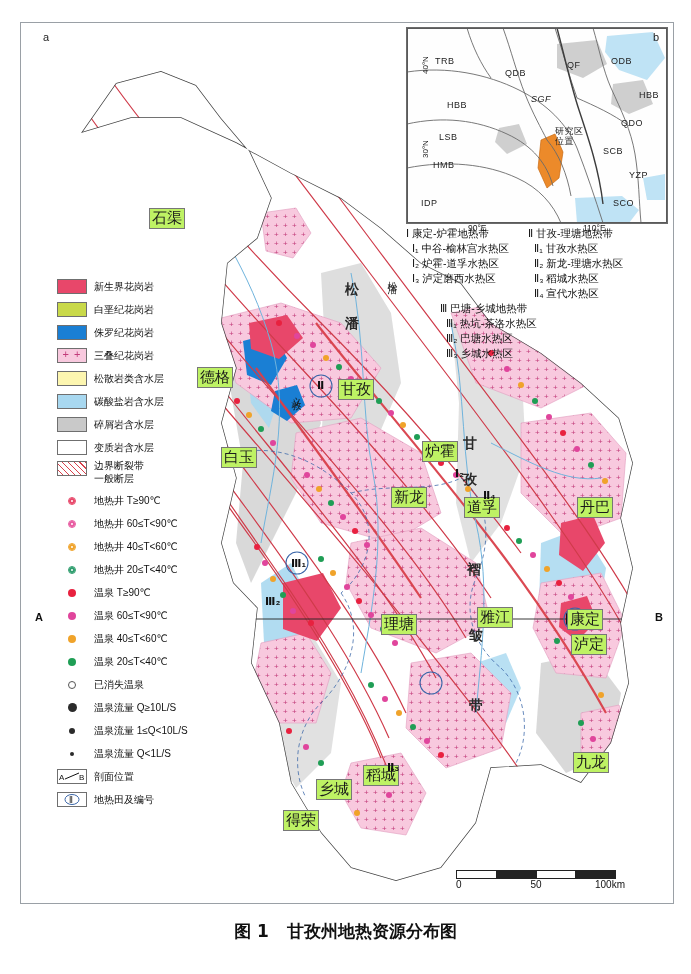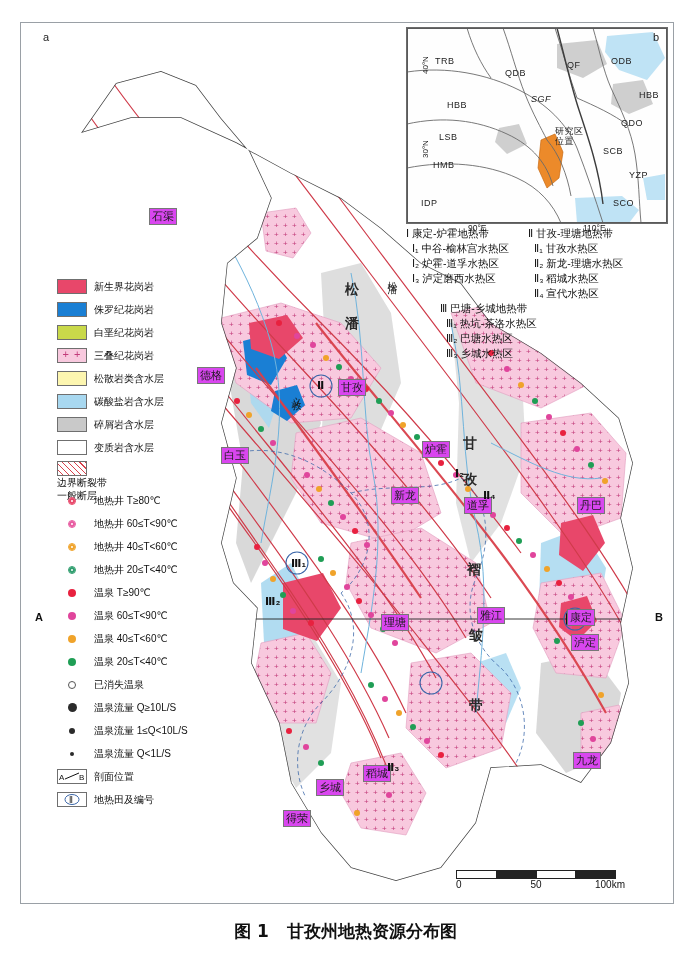--- a/index.html
+++ b/index.html
@@ -42,21 +42,21 @@
   .sb-bar div:last-child{border-right:none;}
   .sb-ticks{position:relative;height:12px;}
   .sb-ticks span{position:absolute;top:0;transform:translateX(-50%);}
 
   .corner{position:absolute;font-size:11px;font-weight:bold;color:#111;}
 
   
   .mlabel{position:absolute;font-size:10px;color:#1b1b1b;white-space:nowrap;}
   .mlabel.big{font-size:14px;color:#2a2a2a;font-weight:bold;}
   .mlabel.v{writing-mode:vertical-rl;letter-spacing:3px;}
-  .mlabel.box{background:#d946ef;border:1px solid #777;padding:0 2px;font-size:11px;}
+  .mlabel.box{background:#bef264;border:1px solid #777;padding:0 2px;font-size:15px;}
   .zone{position:absolute;font-size:11px;color:#111;font-weight:bold;}
 
   .caption{position:absolute;left:0;top:920px;width:691px;text-align:center;font-size:17px;font-weight:bold;color:#111;font-family:"DejaVu Sans","Liberation Sans",sans-serif;}
   .caption .gap{display:inline-block;width:18px;}
 </style>
 </head>
 <body>
 
 <div id="root">
 
@@ -298,26 +298,26 @@
     <div class="zone" style="left:270px;top:534px;">Ⅲ₁</div>
     <div class="zone" style="left:244px;top:572px;">Ⅲ₂</div>
     <div class="zone" style="left:366px;top:738px;">Ⅱ₃</div>
 
     <div class="legend">
       <div class="lg-row">
         <span class="sw" style="background:#e8476a;"></span>
         <span class="lg-txt">新生界花岗岩</span>
       </div>
       <div class="lg-row">
+        <span class="sw" style="background:#c9d94a;"></span>
+        <span class="lg-txt">白垩纪花岗岩</span>
+      </div>
+      <div class="lg-row">
         <span class="sw" style="background:#1a7fd4;"></span>
         <span class="lg-txt">侏罗纪花岗岩</span>
-      </div>
-      <div class="lg-row">
-        <span class="sw" style="background:#c9d94a;"></span>
-        <span class="lg-txt">白垩纪花岗岩</span>
       </div>
       <div class="lg-row">
         <span class="sw" style="background:#f8c9de;">
           <span class="cross" style="position:absolute;left:0;top:1px;width:100%;">+ +</span>
         </span>
         <span class="lg-txt">三叠纪花岗岩</span>
       </div>
       <div class="lg-row">
         <span class="sw" style="background:#fdf6b0;"></span>
         <span class="lg-txt">松散岩类含水层</span>
@@ -327,32 +327,32 @@
         <span class="lg-txt">碳酸盐岩含水层</span>
       </div>
       <div class="lg-row">
         <span class="sw" style="background:#c9c9c9;"></span>
         <span class="lg-txt">碎屑岩含水层</span>
       </div>
       <div class="lg-row">
         <span class="sw" style="background:#ffffff;"></span>
         <span class="lg-txt">变质岩含水层</span>
       </div>
-      <div class="lg-row" style="height:30px;align-items:flex-start;flex-direction:column;">
+      <div class="lg-row" style="height:30px;align-items:flex-start;">
         <span class="sw hatch-red" style="margin-top:2px;"></span>
         <span style="line-height:13px;">
           <span class="lg-txt" style="display:block;">边界断裂带</span>
           <span class="lg-txt" style="display:block;">一般断层</span>
         </span>
       </div>
       <div class="lg-row">
         <span class="sw circle">
             <span class="dot" style="border-color:#e8476a;background:#fff;box-shadow:inset 0 0 0 2px #e8476a;"></span>
           </span>
-        <span class="lg-txt">地热井 T≥80℃</span>
+        <span class="lg-txt">地热井 T≥90℃</span>
       </div>
       <div class="lg-row">
         <span class="sw circle">
             <span class="dot" style="border-color:#e85aa0;background:#fff;box-shadow:inset 0 0 0 2px #e85aa0;"></span>
           </span>
         <span class="lg-txt">地热井 60≤T&lt;90℃</span>
       </div>
       <div class="lg-row">
         <span class="sw circle">
             <span class="dot" style="border-color:#f0a32a;background:#fff;box-shadow:inset 0 0 0 2px #f0a32a;"></span>

